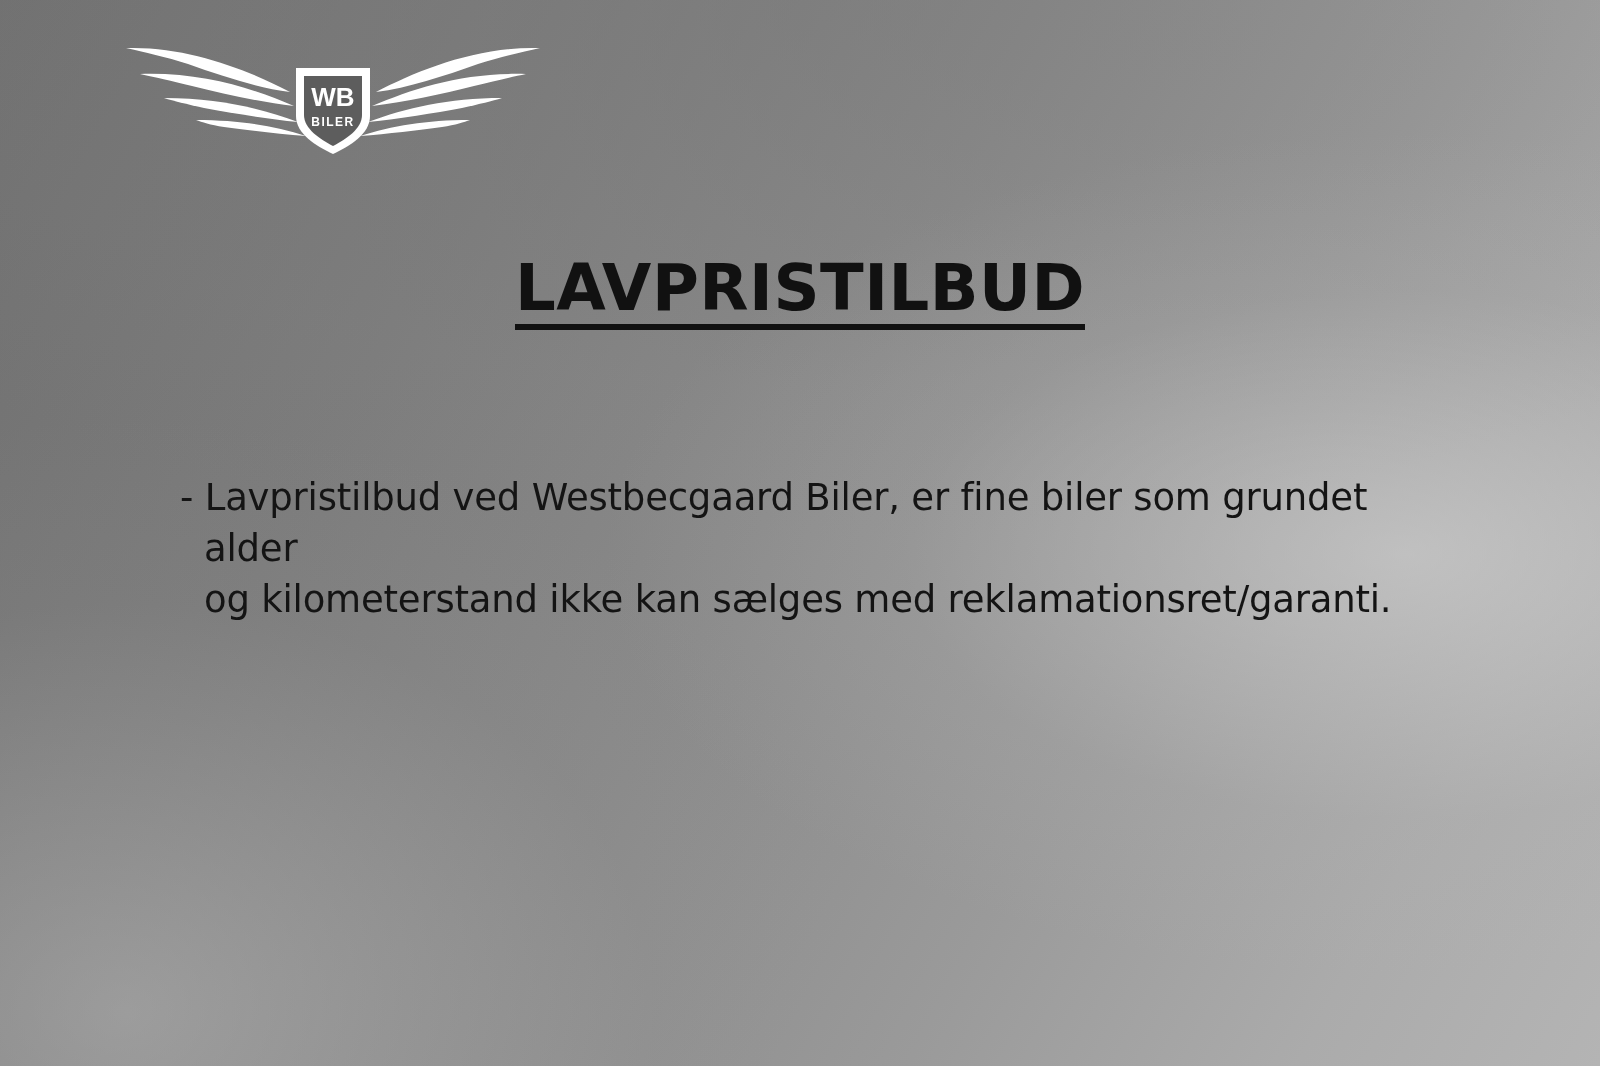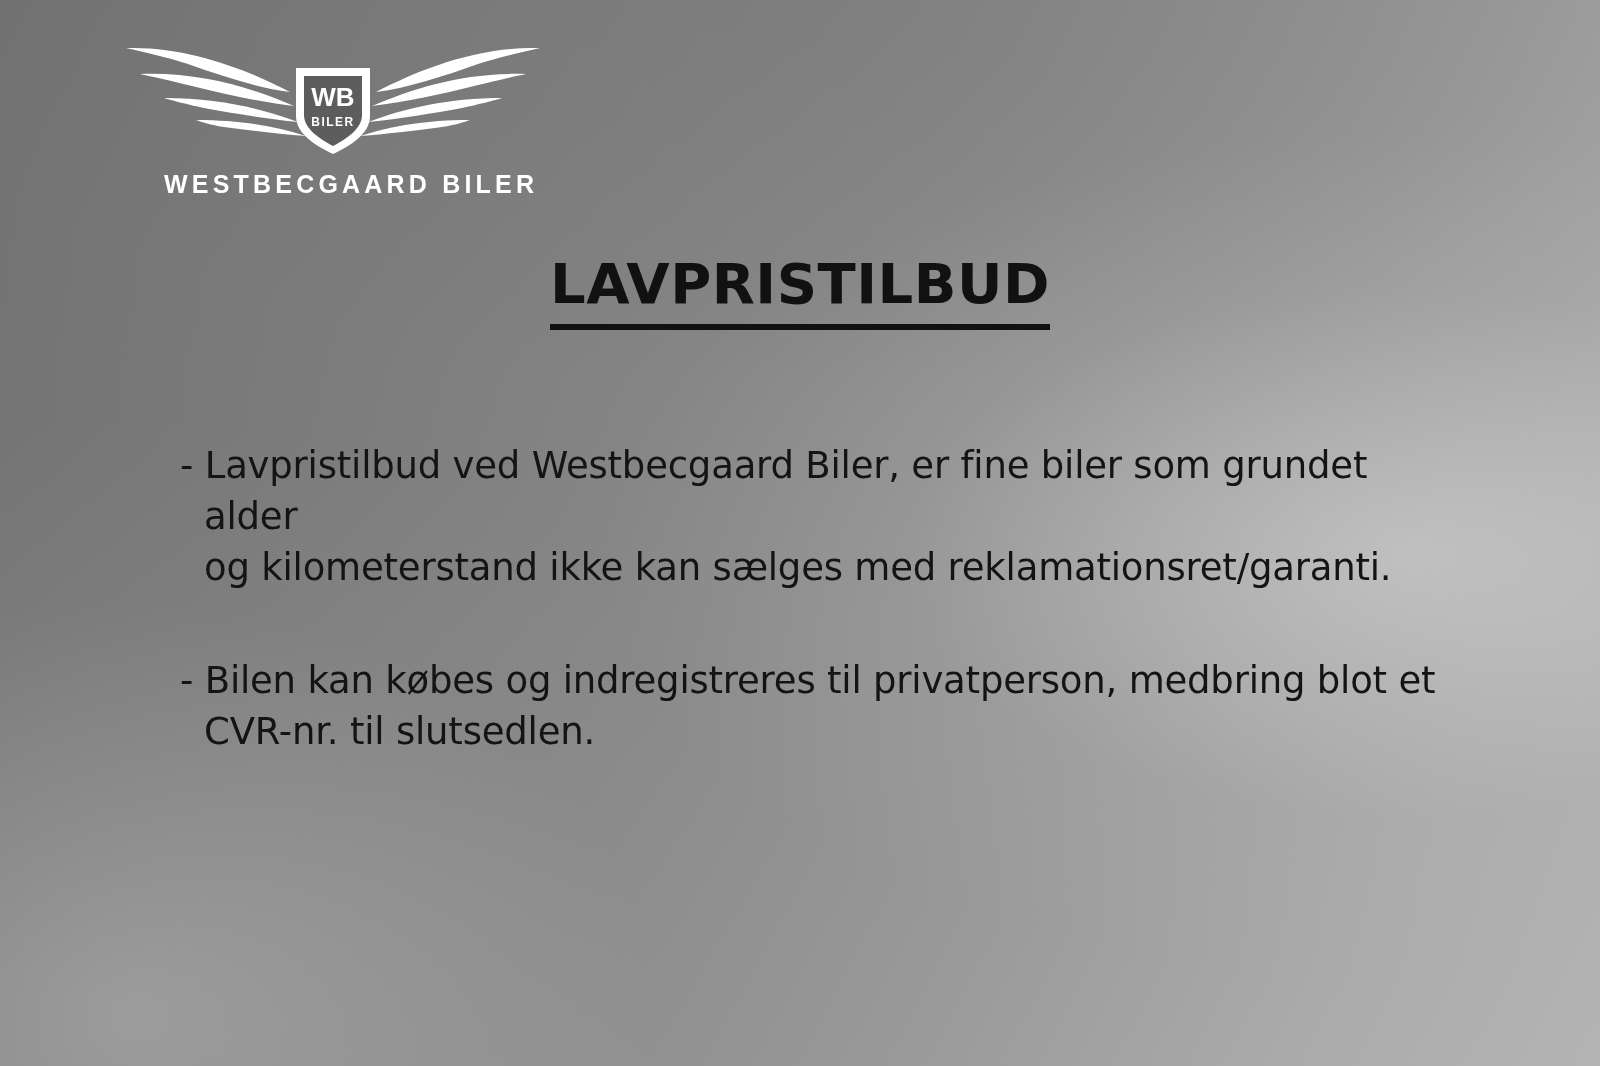--- a/index.html
+++ b/index.html
@@ -62,26 +62,26 @@
     position: absolute;
     left: 0;
     top: 255px;
     width: 1600px;
     text-align: center;
   }
 
   .headline {
     display: inline-block;
     font-family: "DejaVu Sans", sans-serif;
-    font-size: 56px;
+    font-size: 64px;
     font-weight: 700;
     color: #111111;
     letter-spacing: 0.5px;
     line-height: 1.05;
-    padding-bottom: 10px;
+    padding-bottom: 2px;
     border-bottom: 6px solid #111111;
   }
 
   
   .body-copy {
     position: absolute;
     left: 180px;
     top: 440px;
     width: 1260px;
   }
@@ -89,20 +89,21 @@
   .bullet {
     color: #141414;
     font-family: "DejaVu Sans", sans-serif;
     font-size: 37px;
     line-height: 1.38;
     letter-spacing: -0.2px;
     margin-bottom: 62px;
     white-space: pre-line;
     text-indent: -24px;
     padding-left: 24px;
+    margin-top: 32px;
   }
 
   .bullet:last-child { margin-bottom: 0; }
 </style>
 </head>
 <body>
 
 <div class="poster">
 
   <div class="logo-block">
@@ -124,27 +125,24 @@
           <path d="M178 38 L252 38 L252 86 C252 104 232 116 215 124 C198 116 178 104 178 86 Z"></path>
         </g>
         <g fill="#5d5d5d">
           <path d="M186 46 L244 46 L244 85 C244 99 228 109 215 116 C202 109 186 99 186 85 Z"></path>
         </g>
         <text x="215" y="76" text-anchor="middle" font-family="Liberation Sans, sans-serif" font-size="26" font-weight="700" fill="#ffffff">WB</text>
         <text x="215" y="96" text-anchor="middle" font-family="Liberation Sans, sans-serif" font-size="12" font-weight="700" letter-spacing="1.5" fill="#ffffff">BILER</text>
       </svg>
     </div>
 
-    <div class="logo-wordmark">WESTBECGAARD BILER</div>
   </div>
 
   <div class="headline-wrap">
     <h1 class="headline">LAVPRISTILBUD</h1>
   </div>
 
   <div class="body-copy">
     <p class="bullet">- Lavpristilbud ved Westbecgaard Biler, er fine biler som grundet alder
    og kilometerstand ikke kan sælges med reklamationsret/garanti.</p>
-    <p class="bullet">- Bilen kan købes og indregistreres til privatperson, medbring blot et
-   CVR-nr. til slutsedlen.</p>
   </div>
 
 </div>
 
 </body></html>

